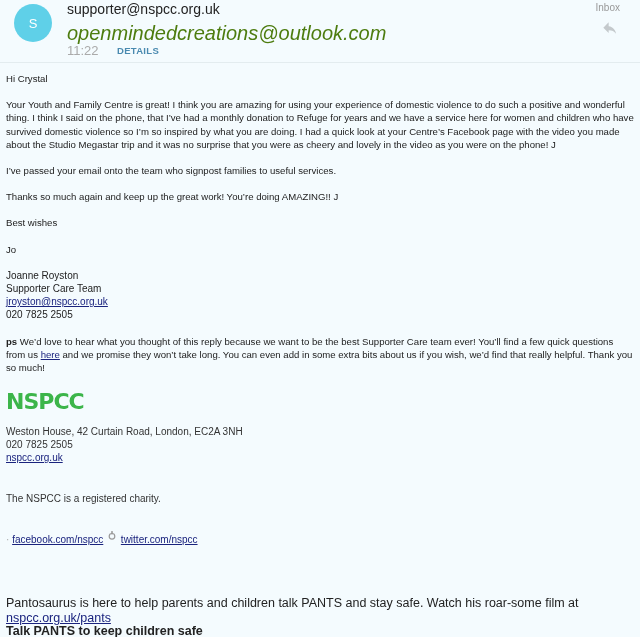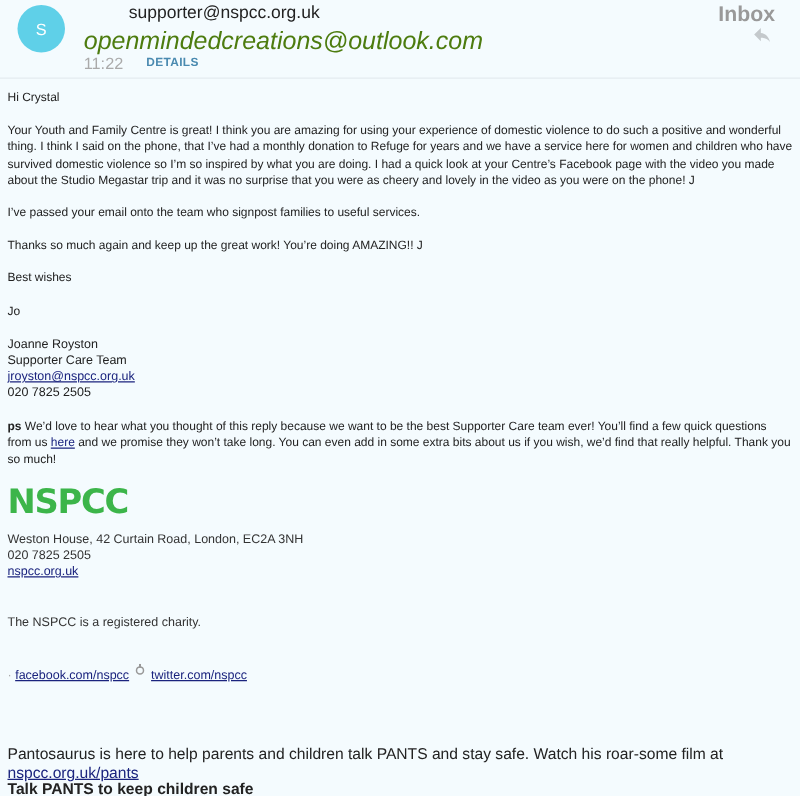--- a/index.html
+++ b/index.html
@@ -1,28 +1,28 @@
 <!DOCTYPE html>
 <html><head>
 <meta charset="utf-8">
 <style>
   html,body{margin:0;padding:0;}
   body{width:640px;height:637px;background:#f4fbfe;font-family:"Liberation Sans",sans-serif;color:#222;overflow:hidden;position:relative;}
   .header{position:relative;height:62px;border-bottom:1px solid #e3ecef;}
   .avatar{position:absolute;left:14px;top:4px;width:38px;height:38px;border-radius:50%;background:#5fd0e8;color:#fff;font-size:13px;display:flex;align-items:center;justify-content:center;}
-  .from{position:absolute;left:67px;top:1px;font-size:14px;color:#222;margin-left:36px;}
+  .from{position:absolute;left:67px;top:1px;font-size:14px;color:#222;}
   .to{position:absolute;left:67px;top:22px;font-size:20px;color:#4d7c0f;font-style:italic;}
   .time{position:absolute;left:67px;top:43px;font-size:13px;color:#aaa;}
   .details{position:absolute;left:117px;top:45px;font-size:9.5px;font-weight:bold;color:#4a8ab0;letter-spacing:0.3px;}
-  .inbox{position:absolute;right:20px;top:2px;font-size:17px;color:#999;font-weight:bold;}
+  .inbox{position:absolute;right:20px;top:2px;font-size:10px;color:#999;}
   .reply{position:absolute;right:22px;top:22px;width:16px;height:14px;}
   .body{position:absolute;left:6px;top:72px;width:628px;font-size:9.6px;line-height:13.2px;color:#222;}
   .body p{margin:0 0 13px 0;}
   a{color:#1a237e;text-decoration:underline;}
-  .logo{font-family:"DejaVu Sans",sans-serif;font-weight:bold;font-size:27px;color:#3cb54a;letter-spacing:-1px;margin:4px 0 8px 0;line-height:30px;}
+  .logo{font-family:"DejaVu Sans",sans-serif;font-weight:bold;font-size:22px;color:#3cb54a;letter-spacing:-1px;margin:4px 0 8px 0;line-height:30px;}
   .sig{font-size:10px;line-height:13px;color:#333;}
   .social-icon{display:inline-block;width:8px;height:9px;margin:0 2px;vertical-align:3px;}
   .pants-title{position:absolute;left:6px;top:580px;font-size:12.5px;font-weight:bold;color:#222;margin-top:44px;}
   .pants-text{position:absolute;left:6px;top:596px;font-size:12.5px;color:#222;line-height:15px;width:630px;}
 </style>
 </head>
 <body>
 
 <div class="header">
   <div class="avatar">

